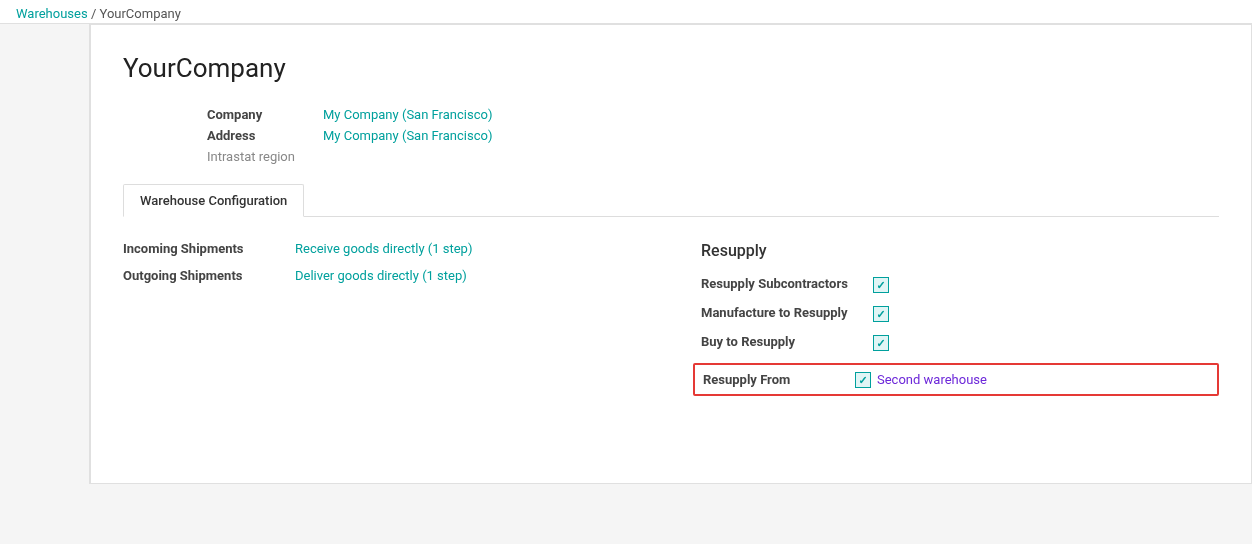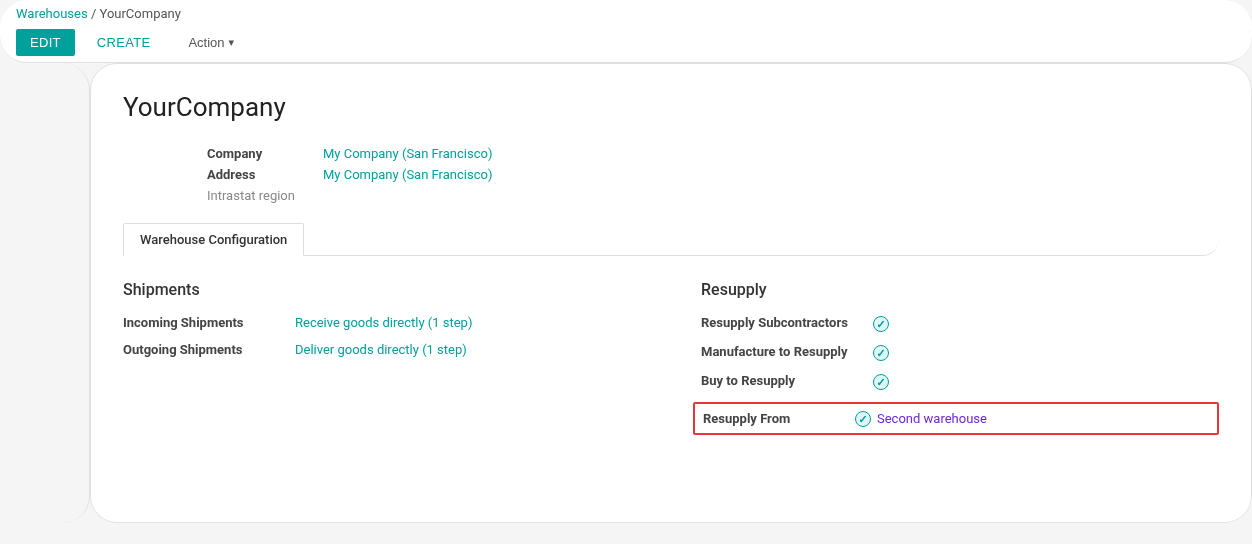--- a/index.html
+++ b/index.html
@@ -1,15 +1,15 @@
 <!DOCTYPE html>
 <html><head>
   <meta charset="utf-8">
   <style>
-    * { box-sizing: border-box; margin: 0; padding: 0; border-radius: 27px; }
+    * { box-sizing: border-box; margin: 0; padding: 0; }
     body { font-family: 'Roboto', Arial, sans-serif; font-size: 14px; color: #333; background: #f5f5f5; }
 
     .top-bar {
       background: #fff;
       border-bottom: 1px solid #e0e0e0;
       padding: 0 16px;
     }
 
     .breadcrumb {
       padding: 6px 0 2px 0;
@@ -265,25 +265,20 @@
   </style>
 </head>
 <body>
 
 <div class="top-bar">
   <div class="breadcrumb">
     <a href="#">Warehouses</a>
     <span>/</span>
     <span>YourCompany</span>
   </div>
-  <div class="toolbar">
-    <button class="btn-edit">EDIT</button>
-    <button class="btn-create">CREATE</button>
-    <button class="action-btn">Action</button>
-  </div>
 </div>
 
 <div class="page-wrapper">
   <div class="sidebar"></div>
   <div class="main-content">
 
     <h1 class="company-title">YourCompany</h1>
 
     <div class="fields-row">
       <div class="field-group-right">
@@ -303,21 +298,20 @@
     </div>
 
     <div class="tabs">
       <div class="tab active">Warehouse Configuration</div>
     </div>
 
     <div class="tab-content">
       <div class="two-col">
 
         <div class="col-left">
-          <div class="section-title">Shipments</div>
           <div class="config-row">
             <span class="config-label">Incoming Shipments</span>
             <span class="config-value">Receive goods directly (1 step)</span>
           </div>
           <div class="config-row">
             <span class="config-label">Outgoing Shipments</span>
             <span class="config-value">Deliver goods directly (1 step)</span>
           </div>
         </div>
 

